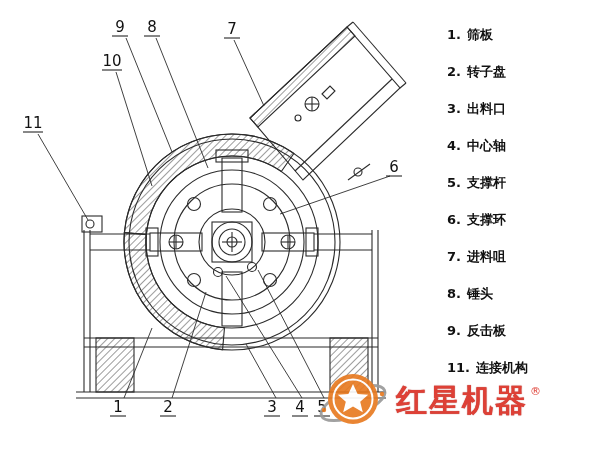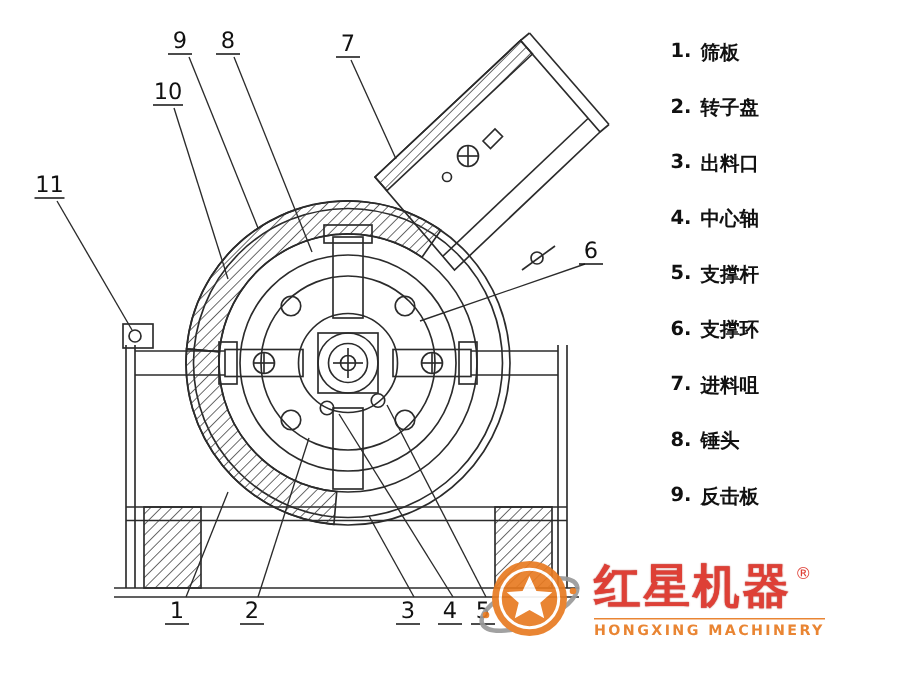--- a/index.html
+++ b/index.html
@@ -203,34 +203,37 @@
         <span>进料咀</span>
       </li>
     <li>
         <span class="num">8.</span>
         <span>锤头</span>
       </li>
     <li>
         <span class="num">9.</span>
         <span>反击板</span>
       </li>
+    <li>
+        <span class="num">11.</span>
+        <span>连接机构</span>
+      </li>
   </ul>
 
   
   <div class="watermark">
     <svg width="74" height="74" viewBox="0 0 74 74">
       <ellipse cx="37" cy="40" rx="34" ry="13" fill="none" stroke="#9a9a9a" stroke-width="3" transform="rotate(-22 37 40)"></ellipse>
       <circle cx="37" cy="36" r="25" fill="#e87b22"></circle>
       <circle cx="37" cy="36" r="19.5" fill="none" stroke="#ffffff" stroke-width="2"></circle>
       <polygon fill="#ffffff" points="37,21 41.6,31.0 52.2,31.8 44.2,38.8 46.8,49.2 37,43.6 27.2,49.2 29.8,38.8 21.8,31.8 32.4,31.0"></polygon>
       <circle cx="8" cy="47" r="2.2" fill="#e87b22"></circle>
       <circle cx="66" cy="31" r="2.2" fill="#e87b22"></circle>
     </svg>
     <div class="wm-text">
       <div class="wm-brand-row">
         <span class="wm-brand">红星机器</span>
         <span class="wm-reg">®</span>
       </div>
-      <div class="wm-sub">HONGXING MACHINERY</div>
     </div>
   </div>
 
 </div>
 
 </body></html>

